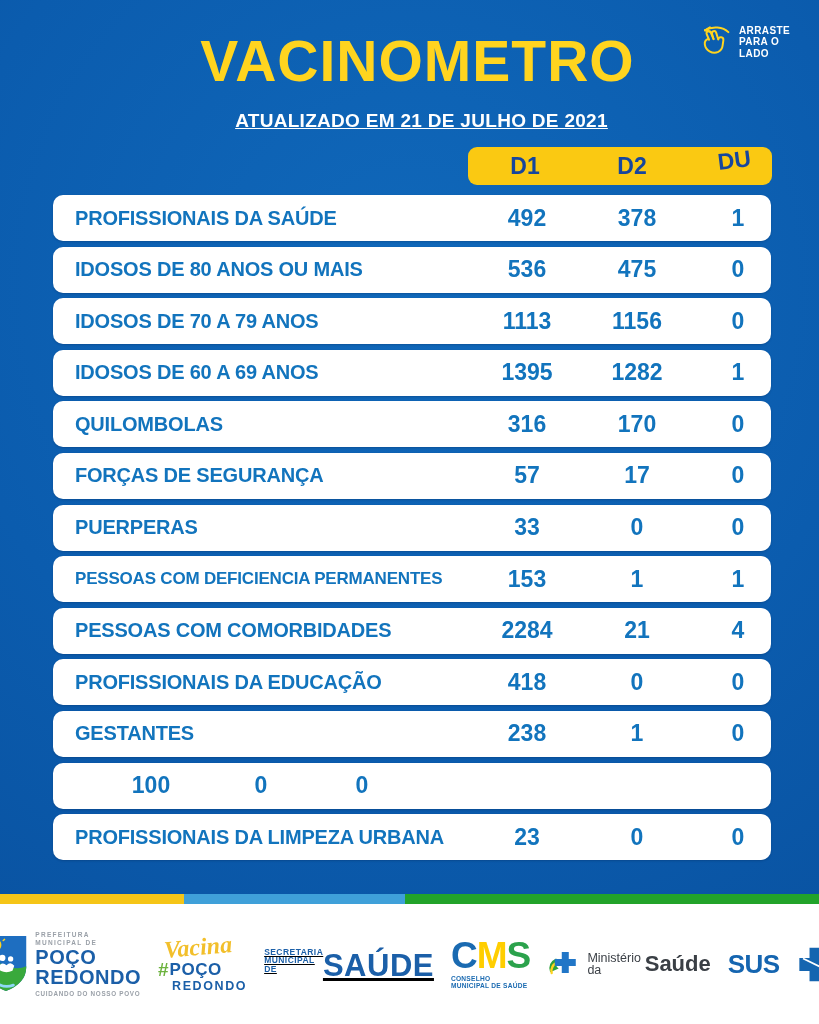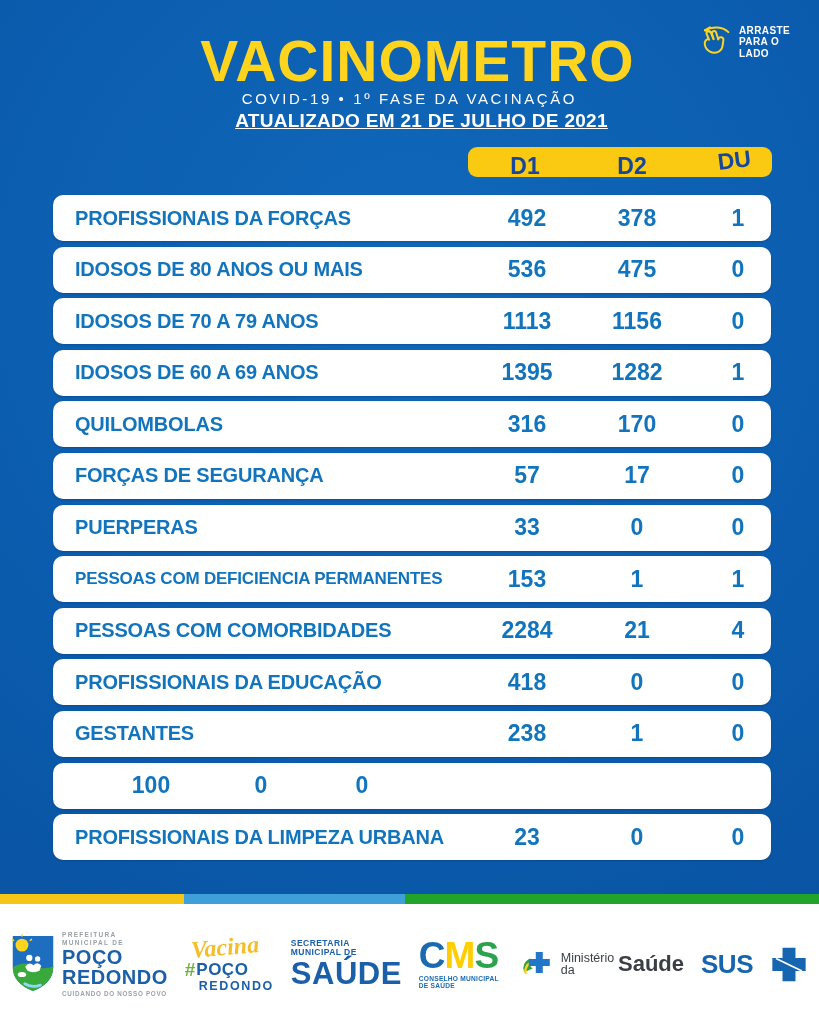--- a/index.html
+++ b/index.html
@@ -12,21 +12,21 @@
   .swipe{position:absolute;top:24px;right:18px;display:flex;align-items:center;gap:7px;}
   .swipe-text{color:#ffffff;font-weight:bold;font-size:10px;line-height:1.15;letter-spacing:.4px;width:62px;}
   
   .title{position:absolute;top:28px;left:0;width:100%;text-align:center;
     color:#ffd41f;font-size:57px;font-weight:800;letter-spacing:1px;padding-left:8px;}
   .subtitle{position:absolute;top:90px;left:0;width:100%;text-align:center;
     color:#ffffff;font-size:15px;letter-spacing:2.6px;font-weight:500;}
   .updated{position:absolute;top:110px;left:12px;width:100%;text-align:center;
     color:#ffffff;font-size:19px;font-weight:bold;letter-spacing:.3px;text-decoration:underline;}
   
-  .colhead{position:absolute;left:468px;top:147px;width:304px;height:30px;
+  .colhead{position:absolute;left:468px;top:147px;width:304px;height:38px;
     background:#fac912;border-radius:9px;}
   .colhead span{position:absolute;top:6px;width:66px;text-align:center;
     color:#16469d;font-size:23px;font-weight:bold;}
   .col-d1{left:24px;}
   .col-d2{left:131px;}
   .col-du{left:234px;transform:rotate(-7deg) translateY(-6px);}
   
   .rows{position:absolute;left:53px;top:195px;width:718px;}
   .row{height:46px;margin-bottom:5.6px;background:#ffffff;border-radius:10px;
     display:flex;align-items:center;padding-left:22px;box-sizing:border-box;
@@ -49,21 +49,21 @@
   .pref-small{font-size:6.5px;font-weight:bold;color:#9aa0a8;letter-spacing:1.3px;line-height:1.25;}
   .pref-name{font-size:20px;font-weight:800;color:#1b5fa8;letter-spacing:.5px;line-height:1.02;}
   .pref-slogan{font-size:6.3px;font-weight:bold;color:#9aa0a8;letter-spacing:.7px;margin-top:3px;}
   .vacina{display:flex;flex-direction:column;line-height:1;align-items:flex-start;}
   .vacina-script{font-family:"Liberation Serif",serif;font-style:italic;font-weight:bold;
     font-size:24px;color:#f2bf2b;transform:rotate(-5deg);margin-left:6px;}
   .vacina-row{display:flex;align-items:center;margin-top:1px;}
   .vacina-hash{font-size:19px;font-weight:800;color:#6db33f;margin-right:1px;}
   .vacina-name1{font-size:17px;font-weight:800;color:#1b5fa8;letter-spacing:.5px;}
   .vacina-name2{font-size:12.5px;font-weight:800;color:#1b5fa8;letter-spacing:1.6px;margin-left:14px;margin-top:1px;}
-  .secretaria{display:flex;flex-direction:column;line-height:1;}
+  .secretaria{display:flex;flex-direction:row;line-height:1;text-decoration:underline;}
   .sec-small{font-size:8.5px;font-weight:bold;color:#1b5fa8;letter-spacing:.45px;}
   .sec-big{font-size:31px;font-weight:800;color:#1b5fa8;letter-spacing:.5px;margin-top:2px;}
   .cms{display:flex;flex-direction:column;line-height:1;align-items:flex-start;}
   .cms-big{font-size:37px;font-weight:800;letter-spacing:-1px;line-height:.9;}
   .cms-c{color:#1a6ab1;} .cms-m{color:#ffce00;} .cms-s{color:#2ba24c;}
   .cms-caption{font-size:6.6px;font-weight:bold;color:#1a6ab1;letter-spacing:.25px;margin-top:4px;}
   .ms-text{display:flex;flex-direction:row;line-height:1;}
   .ms-line1{font-size:12.5px;color:#3a3f45;font-weight:500;}
   .ms-line2{font-size:22px;font-weight:800;color:#3a3f45;margin-top:1px;}
   .sus{display:flex;align-items:center;gap:16px;}
@@ -82,32 +82,31 @@
         <path d="M10 7 l6.2 1.6"></path>
         <path d="M14.5 17.5 l-2.6 -6.2 a2.4 2.4 0 0 1 4.4 -1.9 l3.2 7.4"></path>
         <path d="M19.5 16.6 l-1.7 -5.6 a2.4 2.4 0 0 1 4.6 -1.4 l2.1 6.8"></path>
         <path d="M13.5 16.5 q-4.3 1.6 -3.7 6.2 q0.6 5 5.2 7.6 q5 2.7 9.7 0.6 q4.2 -2 4.8 -6.6 l0.9 -6.2 q0.4 -2.9 -2.4 -3.3 q-2.7 -0.4 -3.3 2.4"></path>
       </g>
     </svg>
     <div class="swipe-text">ARRASTE PARA O LADO</div>
   </div>
 
   <div class="title">VACINOMETRO</div>
-  <div class="subtitle">COVID-19 •  1º FASE DA VACINAÇÃO</div>
   <div class="updated">ATUALIZADO EM 21 DE JULHO DE 2021</div>
 
   <div class="colhead">
     <span class="col-d1">D1</span>
     <span class="col-d2">D2</span>
     <span class="col-du">DU</span>
   </div>
 
   <div class="rows">
       <div class="row">
-      <span class="label">PROFISSIONAIS DA FORÇAS</span>
+      <span class="label">PROFISSIONAIS DA SAÚDE</span>
       <span class="num n1">492</span>
       <span class="num n2">378</span>
       <span class="num n3">1</span>
     </div>
       <div class="row">
       <span class="label">IDOSOS DE 80 ANOS OU MAIS</span>
       <span class="num n1">536</span>
       <span class="num n2">475</span>
       <span class="num n3">0</span>
     </div>

